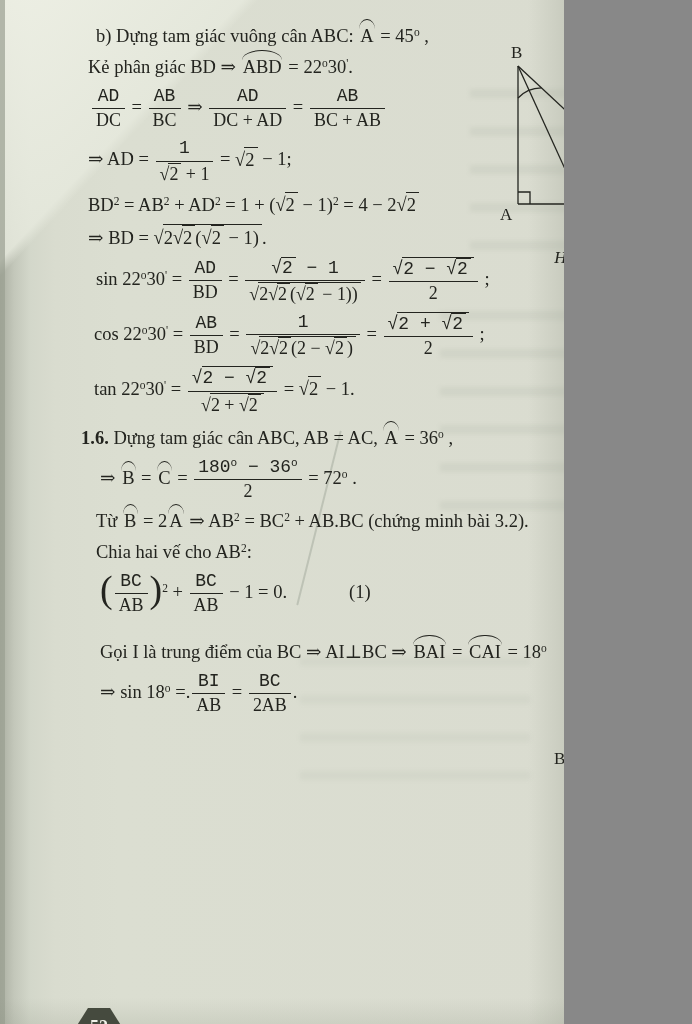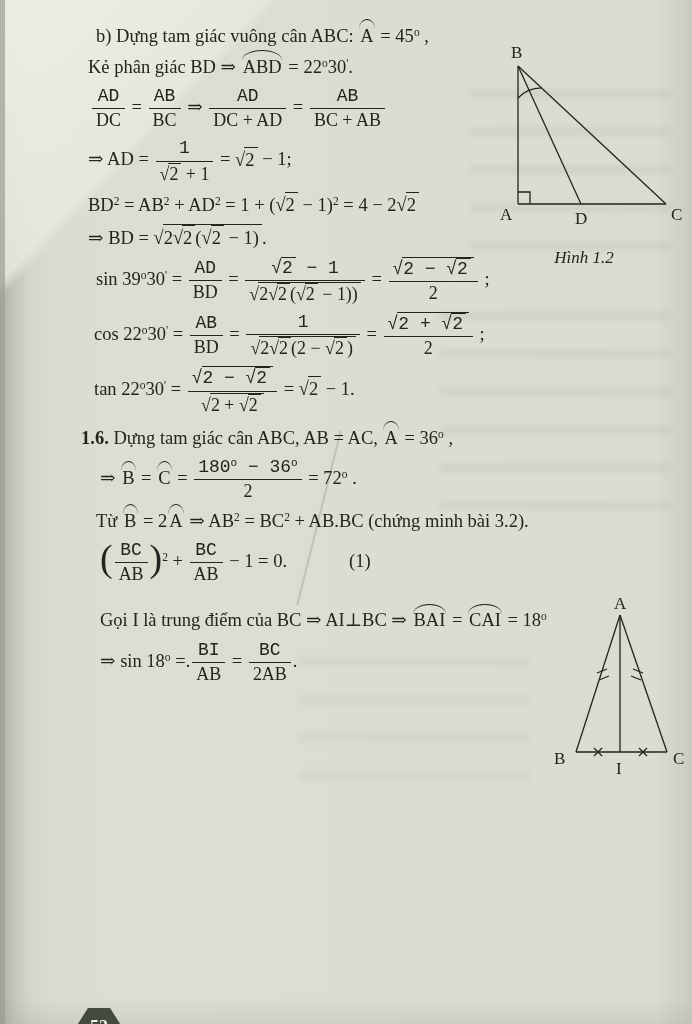--- a/index.html
+++ b/index.html
@@ -1,17 +1,17 @@
 <!DOCTYPE html>
 <html><head>
 <meta charset="utf-8">
 <style>
   html,body{margin:0;padding:0;background:#888;}
   .page{
-    position:relative;width:692px;height:1024px;overflow:hidden;
+    position:relative;width:564px;height:1024px;overflow:hidden;
     font-family:"Liberation Serif","DejaVu Serif",serif;
     color:var(--ink,#23241f);
     background:
       linear-gradient(133deg, rgba(238,240,229,.95) 0%, rgba(230,233,221,.85) 16%, rgba(0,0,0,0) 17%),
       linear-gradient(90deg, #aaaea1 0px, #c3c7ba 14px, #d3d7ca 30px, #d9dccf 55px, #dbded1 120px, #dadcd0 100%);
   }
   .edge-line{position:absolute;left:0;top:0;bottom:0;width:5px;background:#9aa092;opacity:.7;}
   .right-shade{position:absolute;right:0;top:0;bottom:0;width:36px;
     background:linear-gradient(to left, rgba(140,146,130,.22), rgba(0,0,0,0));}
   .bottom-shade{position:absolute;left:0;right:0;bottom:0;height:26px;
@@ -85,21 +85,21 @@
         </span><span> = </span><span class="frac">
           <span class="num"><span>AB</span></span>
           <span class="den"><span>BC + AB</span></span>
         </span></div>
       <div class="mline" style="margin-left: 22px;"><span>⇒ AD = </span><span class="frac">
           <span class="num"><span>1</span></span>
           <span class="den"><span class="sqrt"><span class="sign">√</span><span class="bar"><span>2</span></span></span><span> + 1</span></span>
         </span><span> = </span><span class="sqrt"><span class="sign">√</span><span class="bar"><span>2</span></span></span><span> − 1;</span></div>
       <div class="mline" style="margin-left: 22px;"><span>BD</span><sup>2</sup><span> = AB</span><sup>2</sup><span> + AD</span><sup>2</sup><span> = 1 + (</span><span class="sqrt"><span class="sign">√</span><span class="bar"><span>2</span></span></span><span> − 1)</span><sup>2</sup><span> = 4 − 2</span><span class="sqrt"><span class="sign">√</span><span class="bar"><span>2</span></span></span></div>
       <div class="mline" style="margin-left: 22px;"><span>⇒ BD = </span><span class="sqrt"><span class="sign">√</span><span class="bar"><span>2</span><span class="sqrt"><span class="sign">√</span><span class="bar"><span>2</span></span></span><span>(</span><span class="sqrt"><span class="sign">√</span><span class="bar"><span>2</span></span></span><span> − 1)</span></span></span><span>.</span></div>
-      <div class="mline" style="margin-left: 30px; margin-top: 4px;"><span>sin 39</span><sup>o</sup><span>30</span><sup>'</sup><span> = </span><span class="frac">
+      <div class="mline" style="margin-left: 30px; margin-top: 4px;"><span>sin 22</span><sup>o</sup><span>30</span><sup>'</sup><span> = </span><span class="frac">
           <span class="num"><span>AD</span></span>
           <span class="den"><span>BD</span></span>
         </span><span> = </span><span class="frac">
           <span class="num"><span class="sqrt"><span class="sign">√</span><span class="bar"><span>2</span></span></span><span> − 1</span></span>
           <span class="den"><span class="sqrt"><span class="sign">√</span><span class="bar"><span>2</span><span class="sqrt"><span class="sign">√</span><span class="bar"><span>2</span></span></span><span>(</span><span class="sqrt"><span class="sign">√</span><span class="bar"><span>2</span></span></span><span> − 1))</span></span></span></span>
         </span><span> = </span><span class="frac">
           <span class="num"><span class="sqrt"><span class="sign">√</span><span class="bar"><span>2 − </span><span class="sqrt"><span class="sign">√</span><span class="bar"><span>2</span></span></span></span></span></span>
           <span class="den"><span>2</span></span>
         </span><span> ;</span></div>
       <div class="mline" style="margin-left: 28px; margin-top: 4px;"><span>cos 22</span><sup>o</sup><span>30</span><sup>'</sup><span> = </span><span class="frac">
@@ -115,20 +115,21 @@
       <div class="mline" style="margin-left: 28px; margin-top: 6px;"><span>tan 22</span><sup>o</sup><span>30</span><sup>'</sup><span> = </span><span class="frac">
           <span class="num"><span class="sqrt"><span class="sign">√</span><span class="bar"><span>2 − </span><span class="sqrt"><span class="sign">√</span><span class="bar"><span>2</span></span></span></span></span></span>
           <span class="den"><span class="sqrt"><span class="sign">√</span><span class="bar"><span>2 + </span><span class="sqrt"><span class="sign">√</span><span class="bar"><span>2</span></span></span></span></span></span>
         </span><span> = </span><span class="sqrt"><span class="sign">√</span><span class="bar"><span>2</span></span></span><span> − 1.</span></div>
       <div class="mline" style="margin-left: 0px; margin-top: 10px;"><b>1.6.</b><span> Dựng tam giác cân ABC, AB = AC, </span><span class="hat">A</span><span> = 36</span><sup>o</sup><span> ,</span></div>
       <div class="mline" style="margin-left: 34px;"><span>⇒ </span><span class="hat">B</span><span> = </span><span class="hat">C</span><span> = </span><span class="frac">
           <span class="num"><span>180</span><sup>o</sup><span> − 36</span><sup>o</sup></span>
           <span class="den"><span>2</span></span>
         </span><span> = 72</span><sup>o</sup><span> .</span></div>
       <div class="mline" style="margin-left: 30px;"><span>Từ </span><span class="hat">B</span><span> = 2</span><span class="hat">A</span><span> ⇒ AB</span><sup>2</sup><span> = BC</span><sup>2</sup><span> + AB.BC (chứng minh bài 3.2).</span></div>
+      <div class="mline" style="margin-left: 30px;"><span>Chia hai vế cho AB</span><sup>2</sup><span>:</span></div>
       <div class="mline" style="margin-left: 34px; margin-top: 4px;"><span class="big">(</span><span class="frac">
           <span class="num"><span>BC</span></span>
           <span class="den"><span>AB</span></span>
         </span><span class="big">)</span><sup>2</sup><span> + </span><span class="frac">
           <span class="num"><span>BC</span></span>
           <span class="den"><span>AB</span></span>
         </span><span> − 1 = 0.</span><span class="gap" style="width: 62px;"></span><span>(1)</span></div>
       <div class="mline" style="margin-left: 34px; margin-top: 23px;"><span>Gọi I là trung điểm của BC ⇒ AI⊥BC ⇒ </span><span class="hat">BAI</span><span> = </span><span class="hat">CAI</span><span> = 18</span><sup>o</sup></div>
       <div class="mline" style="margin-left: 34px; margin-top: 2px;"><span>⇒ sin 18</span><sup>o</sup><span> =.</span><span class="frac">
           <span class="num"><span>BI</span></span>

